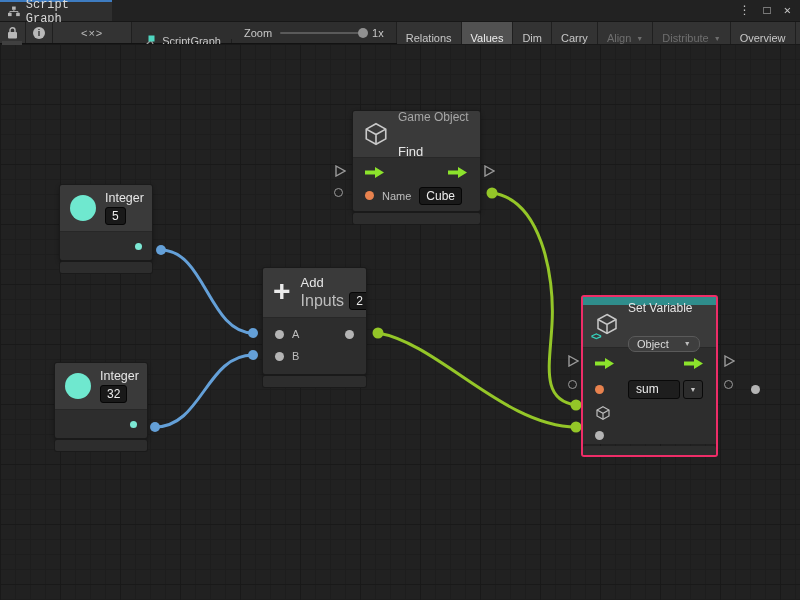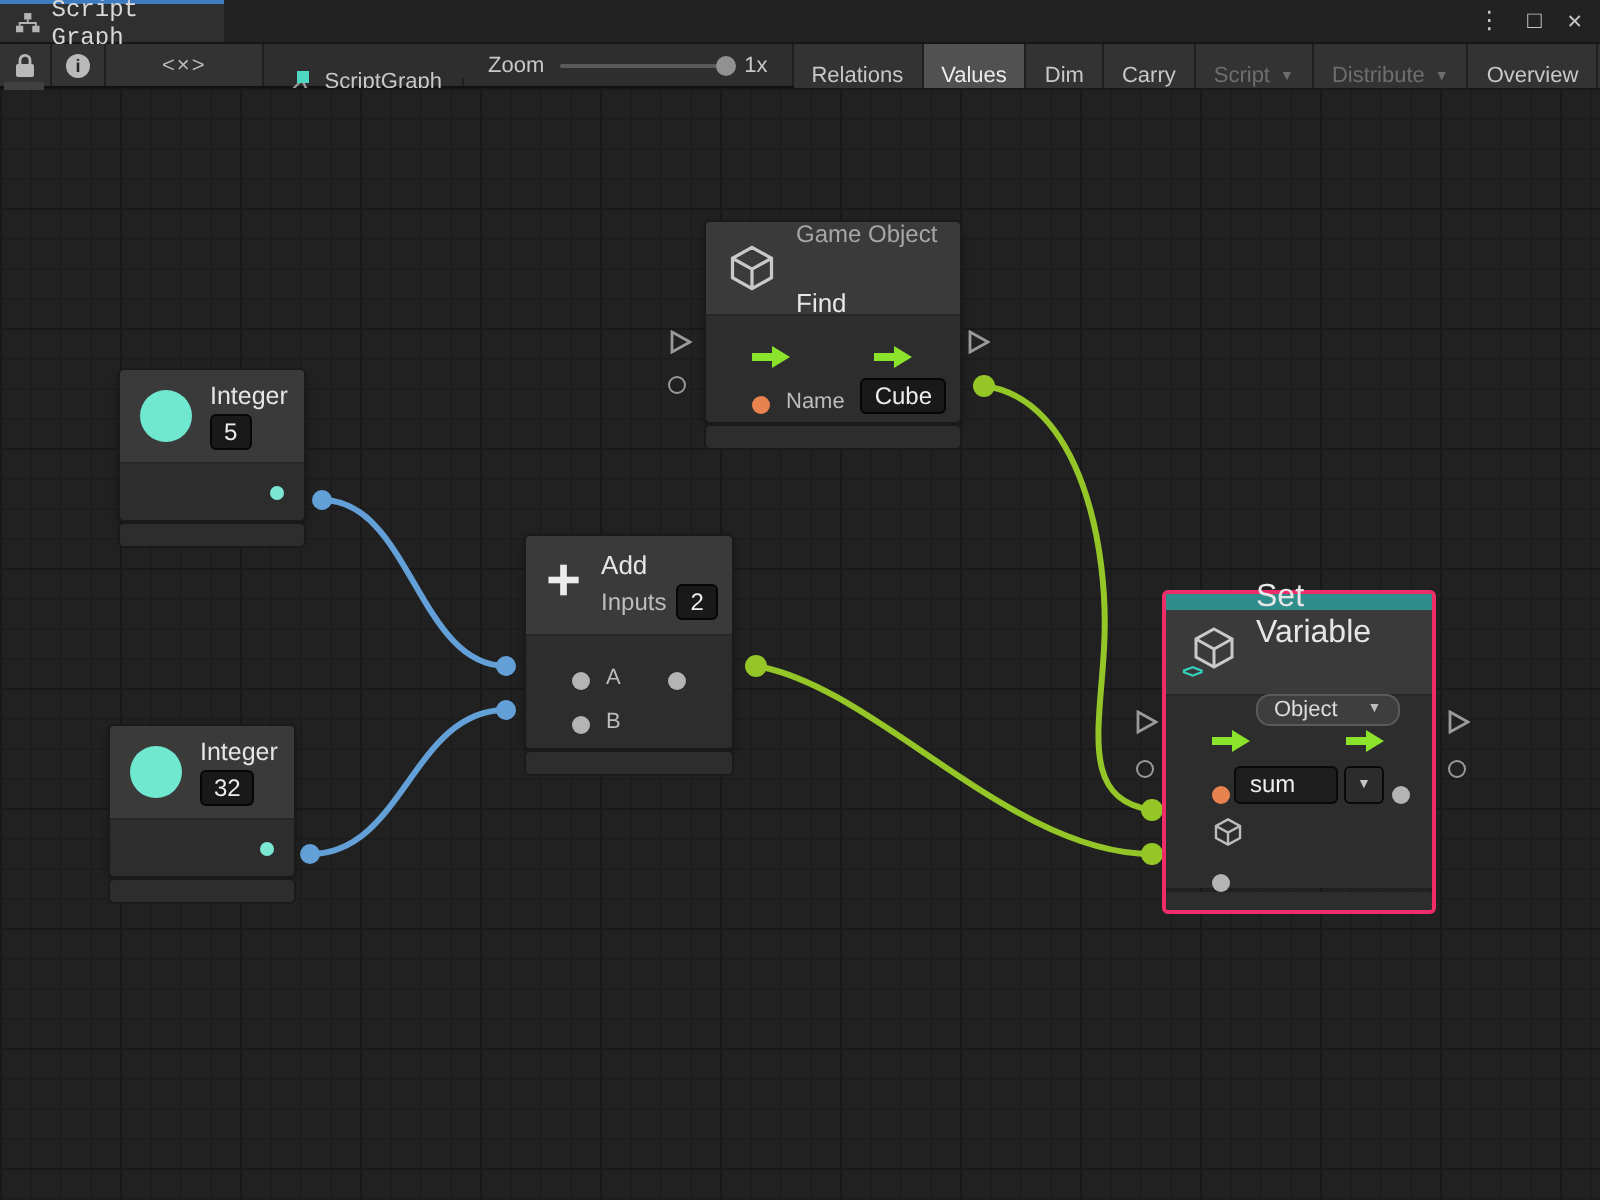--- a/index.html
+++ b/index.html
@@ -55,21 +55,21 @@
   .n-main { box-shadow:0 0 0 1px #1a1a1a, 0 2px 5px rgba(0,0,0,.45); border-radius:2px; overflow:hidden; }
   .n-head { background:#3a3a3a; border-bottom:1px solid #272727; display:flex; align-items:center;
     gap:9px; padding:0 10px; }
   .n-body { background:#2d2d2d; }
   .n-foot { margin-top:2px; height:11px; background:#2d2d2d;
     box-shadow:0 0 0 1px #1a1a1a; border-radius:2px; }
   .n-title { font-size:13px; color:#e6e6e6; }
   .n-cat { font-size:12px; color:#a6a6a6; margin-bottom:20px; }
   .vbox { background:#191919; border:1px solid #060606; border-radius:3px; color:#ededed;
     font-size:12px; padding:0px 6px; line-height:16px; display:inline-block; text-align:center; }
-  .row { display:flex; align-items:flex-end; gap:8px; padding:0 23px; }
+  .row { display:flex; align-items:center; gap:8px; padding:0 12px; }
   .dot { width:9px; height:9px; border-radius:50%; flex:0 0 auto; }
   .dot.orange { background:#e8824e; }
   .dot.gray { background:#b4b4b4; }
   .dot.teal-sm { width:7px; height:7px; background:#7ce8d4; }
   .plabel { font-size:11px; color:#bdbdbd; }
   .spacer { flex:1; }
 
   
   .integer { width:92px; }
   .integer .n-head { height:47px; }
@@ -91,21 +91,21 @@
   .find .n-body { padding:2px 0 4px; }
   .find .row-flow { height:24px; }
   .find .row-name { height:23px; }
 
   
   .setvar { width:137px; border:2px solid #ee2d68; border-radius:3px; background:transparent; }
   .teal-strip { height:8px; background:#2f8d8c; }
   .setvar .n-head { height:43px; border-bottom:1px solid #272727; }
   .setvar .n-body { height:96px; padding-top:2px; }
   .setvar .row1 { height:26px; }
-  .setvar .row2 { height:26px; gap:2px; }
+  .setvar .row2 { height:26px; gap:24px; }
   .setvar .row3 { height:22px; }
   .setvar .row4 { height:22px; }
   .setvar .n-foot { margin-top:2px; height:9px; box-shadow:none; }
   .dd-pill { background:#3e3e3e; border:1px solid #5a5a5a; border-radius:7px; font-size:11px;
     color:#dcdcdc; padding:1px 8px; display:inline-flex; align-items:center; gap:15px; margin-top:21px; }
   .dd-pill .dd-arrow { font-size:7px; color:#bdbdbd; }
   .combo { display:flex; align-items:center; gap:3px; }
   .combo .field { background:#1e1e1e; border:1px solid #090909; border-radius:3px; width:52px;
     font-size:12px; color:#ededed; padding:1px 7px; line-height:15px; }
   .combo .ddbtn { background:#2c2c2c; border:1px solid #090909; border-radius:3px; width:20px; height:19px;
@@ -166,21 +166,21 @@
       <div class="slider-handle"></div>
     </div>
     <span>1x</span>
   </div>
   <div class="right-group">
     <div class="tbtn">Relations</div>
     <div class="tbtn active">Values</div>
     <div class="tbtn">Dim</div>
     <div class="tbtn">Carry</div>
     <div class="tbtn disabled">
-      <span>Script</span>
+      <span>Align</span>
       <span class="dd-arrow">▼</span>
     </div>
     <div class="tbtn disabled">
       <span>Distribute</span>
       <span class="dd-arrow">▼</span>
     </div>
     <div class="tbtn">Overview</div>
     <div class="tbtn">Full Screen</div>
   </div>
 </div>
@@ -253,21 +253,21 @@
     <div class="n-foot"></div>
   </div>
 
   <div class="node add" style="left:263px;top:224px">
     <div class="n-main">
       <div class="n-head">
         <span class="plus-glyph">+</span>
         <div>
           <div class="n-title">Add</div>
           <div style="display:flex;align-items:center;gap:5px;margin-top:2px">
-            <span class="plabel" style="font-size:12px">Inputs</span>
+            <span class="plabel" style="font-size:16px">Inputs</span>
             <span class="vbox">2</span>
           </div>
         </div>
       </div>
       <div class="n-body">
         <div class="row" style="height:22px">
           <div class="dot gray"></div>
           <span class="plabel">A</span>
           <div class="spacer"></div>
           <div class="dot gray"></div>
@@ -322,21 +322,21 @@
     <div class="teal-strip"></div>
     <div class="n-head">
       <div class="var-icon-wrap">
         <svg width="24" height="24" viewBox="0 0 24 24" style="position:absolute;top:0;left:2px">
           <path d="M12 2.5 L21 7.5 V16.5 L12 21.5 L3 16.5 V7.5 Z" fill="none" stroke="#c9c9c9" stroke-width="1.5"></path>
           <path d="M3 7.5 L12 12.5 L21 7.5 M12 12.5 V21.5" fill="none" stroke="#c9c9c9" stroke-width="1.5"></path>
         </svg>
         <span class="var-glyph">&lt;&gt;</span>
       </div>
       <div>
-        <div class="n-title" style="font-size:16px">Set Variable</div>
+        <div class="n-title" style="font-size:12px">Set Variable</div>
         <div class="dd-pill">
           <span>Object</span>
           <span class="dd-arrow">▼</span>
         </div>
       </div>
     </div>
     <div class="n-body">
       <div class="row row1">
         <svg class="arrow-flow" width="20" height="11" viewBox="0 0 20 11">
             <path d="M0 3.5 h10 V0 l9 5.5 -9 5.5 V7.5 H0 z" fill="#8ce32c"></path>

